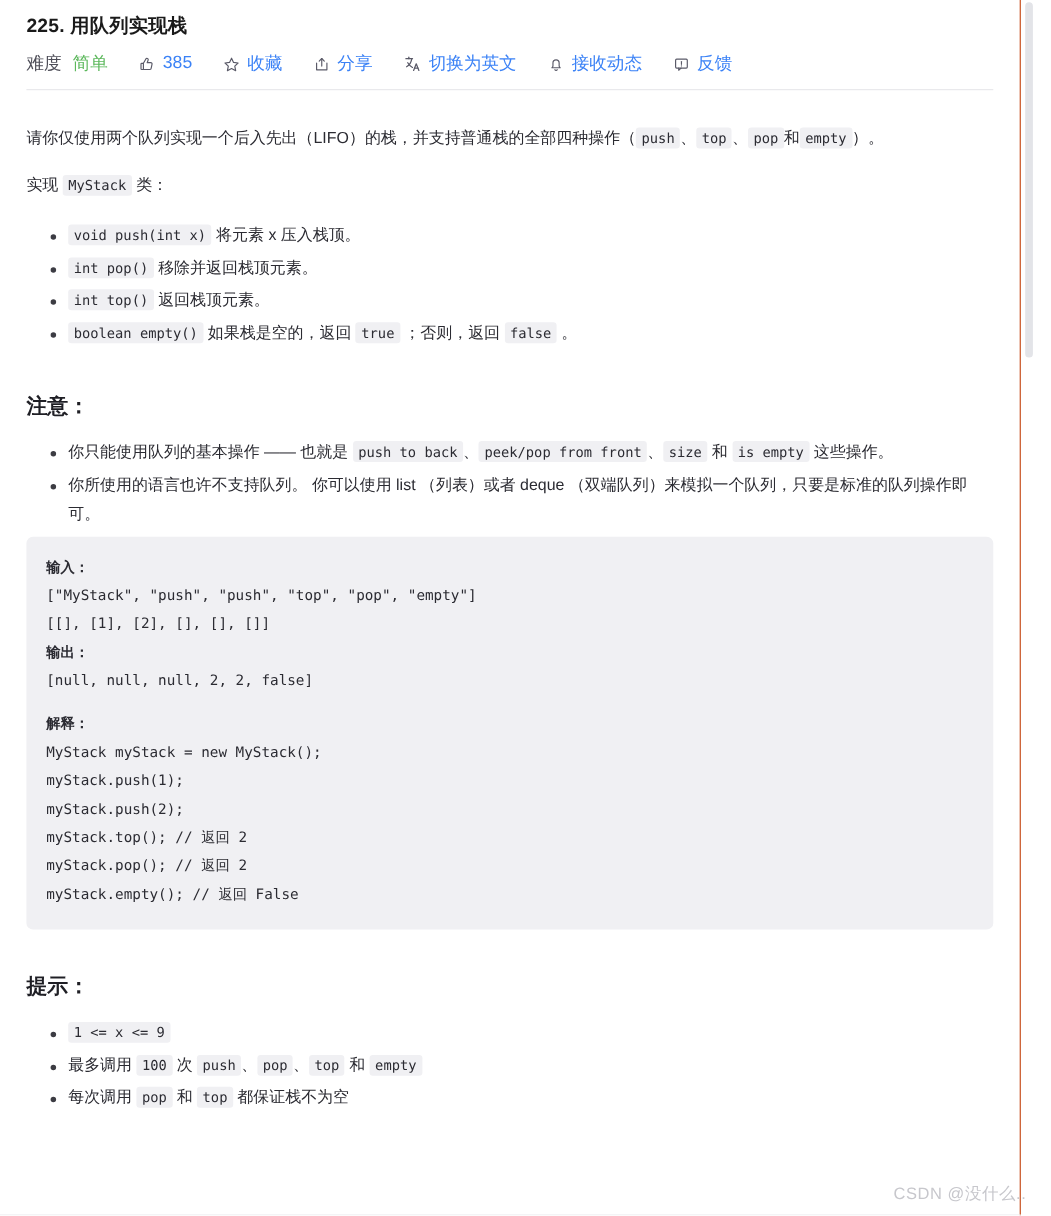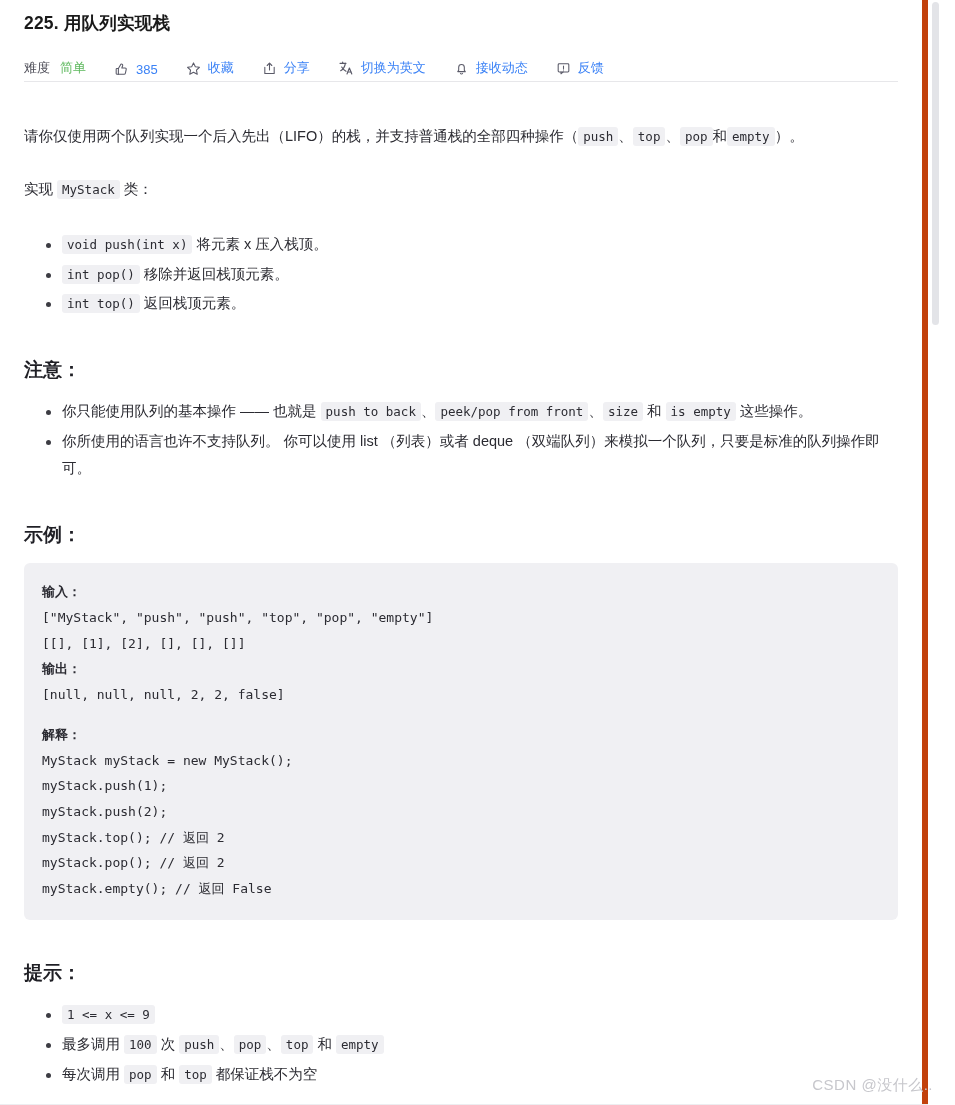--- a/index.html
+++ b/index.html
@@ -16,58 +16,58 @@
     overflow: hidden;
   }
   .page {
     position: absolute;
     left: 0; top: 0;
     width: 928px;
     height: 1105px;
     background: #fff;
     box-sizing: border-box;
     padding: 0 24px;
-    border-right: 6px solid #c2410c;
+    border-right: 1px solid #c2410c;
   }
   
   .title {
     font-size: 17.5px;
     font-weight: bold;
     color: #1a1a1a;
     margin: 0;
     padding-top: 11px;
     letter-spacing: .2px;
   }
   .toolbar {
     display: flex;
-    align-items: flex-end;
+    align-items: center;
     height: 38px;
     margin-top: 4px;
-    font-size: 13px;
+    font-size: 16px;
     color: #3c3c4399;
   }
   .tb-item {
     display: flex;
     align-items: center;
     color: #5a5a68;
     margin-right: 28px;
     white-space: nowrap;
   }
   .tb-item .ic { margin-right: 7px; display: inline-flex; align-items: center; }
   .tb-label { color: #3b82f6; }
   .difficulty-label { color: #4e4e58; margin-right: 10px; }
   .difficulty-value { color: #5cb85c; }
   .divider {
     height: 1px;
     background: #e7e7ea;
     margin: 4px 0 0 0;
   }
   
   .content { padding-top: 14px; font-size: 14.5px; line-height: 1.75; color: #2b2b32; }
-  .para { margin: 28px 0; }
+  .para { margin: 18px 0; }
   code, .code {
     font-family: "DejaVu Sans Mono", "Liberation Mono", monospace;
     background: #f0f0f3;
     border-radius: 3px;
     padding: 2px 5px;
     font-size: 12.5px;
     color: #2b2b32;
     white-space: nowrap;
   }
   ul.blist {
@@ -233,30 +233,30 @@
   <div class="content">
 
     <p class="para"><span>请你仅使用两个队列实现一个后入先出（LIFO）的栈，并支持普通栈的全部四种操作（</span><code>push</code><span>、</span><code>top</code><span>、</span><code>pop</code><span>和</span><code>empty</code><span>）。</span></p>
 
     <p class="para"><span>实现</span> <code>MyStack</code> <span>类：</span></p>
 
     <ul class="blist">
       <li><code>void push(int x)</code> <span>将元素 x 压入栈顶。</span></li>
       <li><code>int pop()</code> <span>移除并返回栈顶元素。</span></li>
       <li><code>int top()</code> <span>返回栈顶元素。</span></li>
+      <li><code>boolean empty()</code> <span>如果栈是空的，返回</span> <code>true</code> <span>；否则，返回</span> <code>false</code> <span>。</span></li>
     </ul>
 
     <div class="section-head">注意：</div>
 
     <ul class="blist">
       <li><span>你只能使用队列的基本操作 —— 也就是</span> <code>push to back</code><span>、</span><code>peek/pop from front</code><span>、</span><code>size</code> <span>和</span> <code>is empty</code> <span>这些操作。</span></li>
       <li><span>你所使用的语言也许不支持队列。 你可以使用 list （列表）或者 deque （双端队列）来模拟一个队列，只要是标准的队列操作即可。</span></li>
     </ul>
 
-    <div class="section-head">示例：</div>
 
     <pre class="codeblock"><b>输入：</b>
 <span>["MyStack", "push", "push", "top", "pop", "empty"]</span>
 <span>[[], [1], [2], [], [], []]</span>
 <b>输出：</b>
 <span>[null, null, null, 2, 2, false]</span>
 <span class="cb-gap"></span><b>解释：</b>
 <span>MyStack myStack = new MyStack();</span>
 <span>myStack.push(1);</span>
 <span>myStack.push(2);</span>

